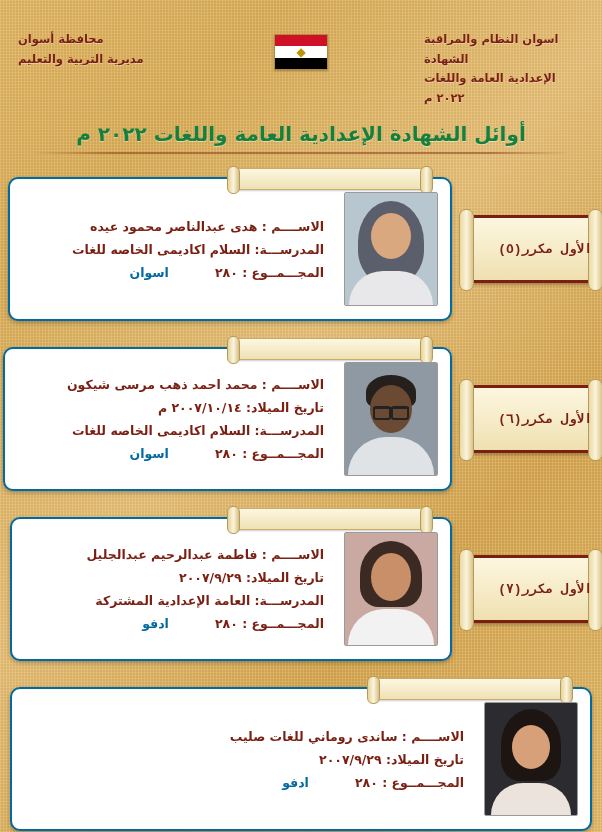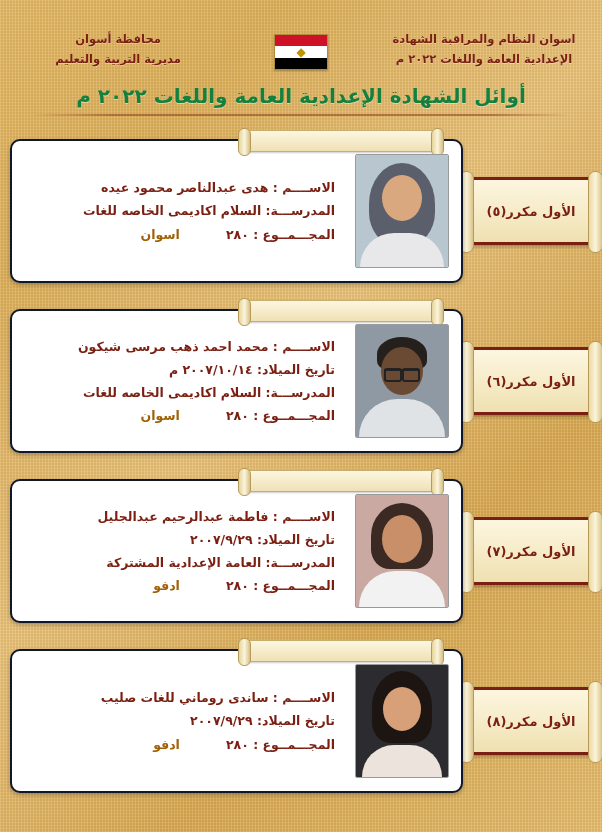--- a/index.html
+++ b/index.html
@@ -14,27 +14,27 @@
     position:relative;
   }
   .page{position:relative;width:602px;height:832px;}
 
   
   .header{
     display:flex;align-items:flex-start;justify-content:space-between;
     padding:30px 18px 0 18px;
   }
   .hdr-block{
-    text-align:center;
+    text-align:left;
     color:#7a1f12;
     font-weight:bold;
     font-size:11.5px;
     line-height:1.7;
     text-shadow:0 1px 0 rgba(255,255,255,.35);
-    width:200px;
+    width:160px;
   }
   .hdr-block.left{color:#7a1f12;}
   .flag{
     width:52px;height:34px;margin-top:4px;
     display:flex;flex-direction:column;
     border:1px solid #b08b3e;
     box-shadow:0 1px 2px rgba(0,0,0,.25);
     position:relative;
   }
   .flag i{display:block;height:33.33%;width:100%;}
@@ -68,45 +68,46 @@
     display:flex;align-items:center;
     height:170px;
     padding:0 10px;
   }
 
   
   .ribbon{
     position:relative;
     width:122px;min-width:122px;
     height:62px;
-    margin-left:7px;
-    display:flex;align-items:center;justify-content:center;
+    margin-left:18px;
+    display:flex;align-items:center;
     background:linear-gradient(180deg,#fdf6df 0%,#f6ecc9 50%,#efe0b0 100%);
     border-top:3px solid #7a1f12;
     border-bottom:3px solid #7a1f12;
     box-shadow:0 2px 3px rgba(0,0,0,.25);
+    font-family:Liberation Mono, monospace;
   }
   .ribbon:before,.ribbon:after{
     content:"";position:absolute;top:-9px;width:13px;height:80px;
     background:linear-gradient(90deg,#e9d9a4,#fbf3da,#d9c489);
     border:1px solid #b79a58;border-radius:7px;
   }
   .ribbon:before{right:-11px;}
   .ribbon:after{left:-11px;}
   .ribbon span{
     position:relative;z-index:2;
     color:#7a1f12;font-weight:bold;font-size:13px;
   }
 
   
   .card{
     flex:1;
     position:relative;
     background:#ffffff;
-    border:2px solid #0f172a;
+    border:2px solid #0369a1;
     border-radius:10px;
     height:140px;
     display:flex;align-items:center;
     box-shadow:0 2px 4px rgba(0,0,0,.25);
     overflow:visible;
     padding-left:48px;
   }
   .scroll-top{
     position:absolute;top:-11px;right:24px;
     width:190px;height:20px;
@@ -162,21 +163,21 @@
     flex:1;
     padding:6px 8px 6px 14px;
     color:#7a1f12;
     font-weight:bold;
     font-size:12.5px;
     line-height:1.85;
     text-align:right;
   }
   .info .line{white-space:nowrap;}
   .info .line.sum{display:flex;gap:46px;justify-content:flex-start;}
-  .info .gov{color:#a16207;}
+  .info .gov{color:#0369a1;}
 </style>
 </head>
 <body>
 
 <div class="page">
 
   <div class="header">
     <div class="hdr-block left">
       <div>اسوان النظام والمراقبة  الشهادة</div>
       <div>الإعدادية العامة واللغات ٢٠٢٢ م</div>
@@ -269,23 +270,20 @@
           <div class="line">المدرســـة: العامة الإعدادية المشتركة</div>
           <div class="line sum">
             <span>المجـــمــوع : ٢٨٠</span>
             <span class="gov">ادفو</span>
           </div>
         </div>
       </div>
     </div>
 
     <div class="row">
-      <div class="ribbon">
-        <span>الأول مكرر(٨)</span>
-      </div>
       <div class="card">
         <div class="scroll-top"></div>
         <div class="photo">
           <div class="bg" style="background:#2b2b30"></div>
           <div class="hair" style="top:6px;width:60px;height:72px;background:#1c1512"></div>
           <div class="head" style="top:22px;width:38px;height:44px;background:#d8a078"></div>
           <div class="body" style="width:80px;height:32px;background:#ece3dc"></div>
         </div>
         <div class="info">
           <div class="line">الاســــم  : ساندى روماني للغات صليب</div>

